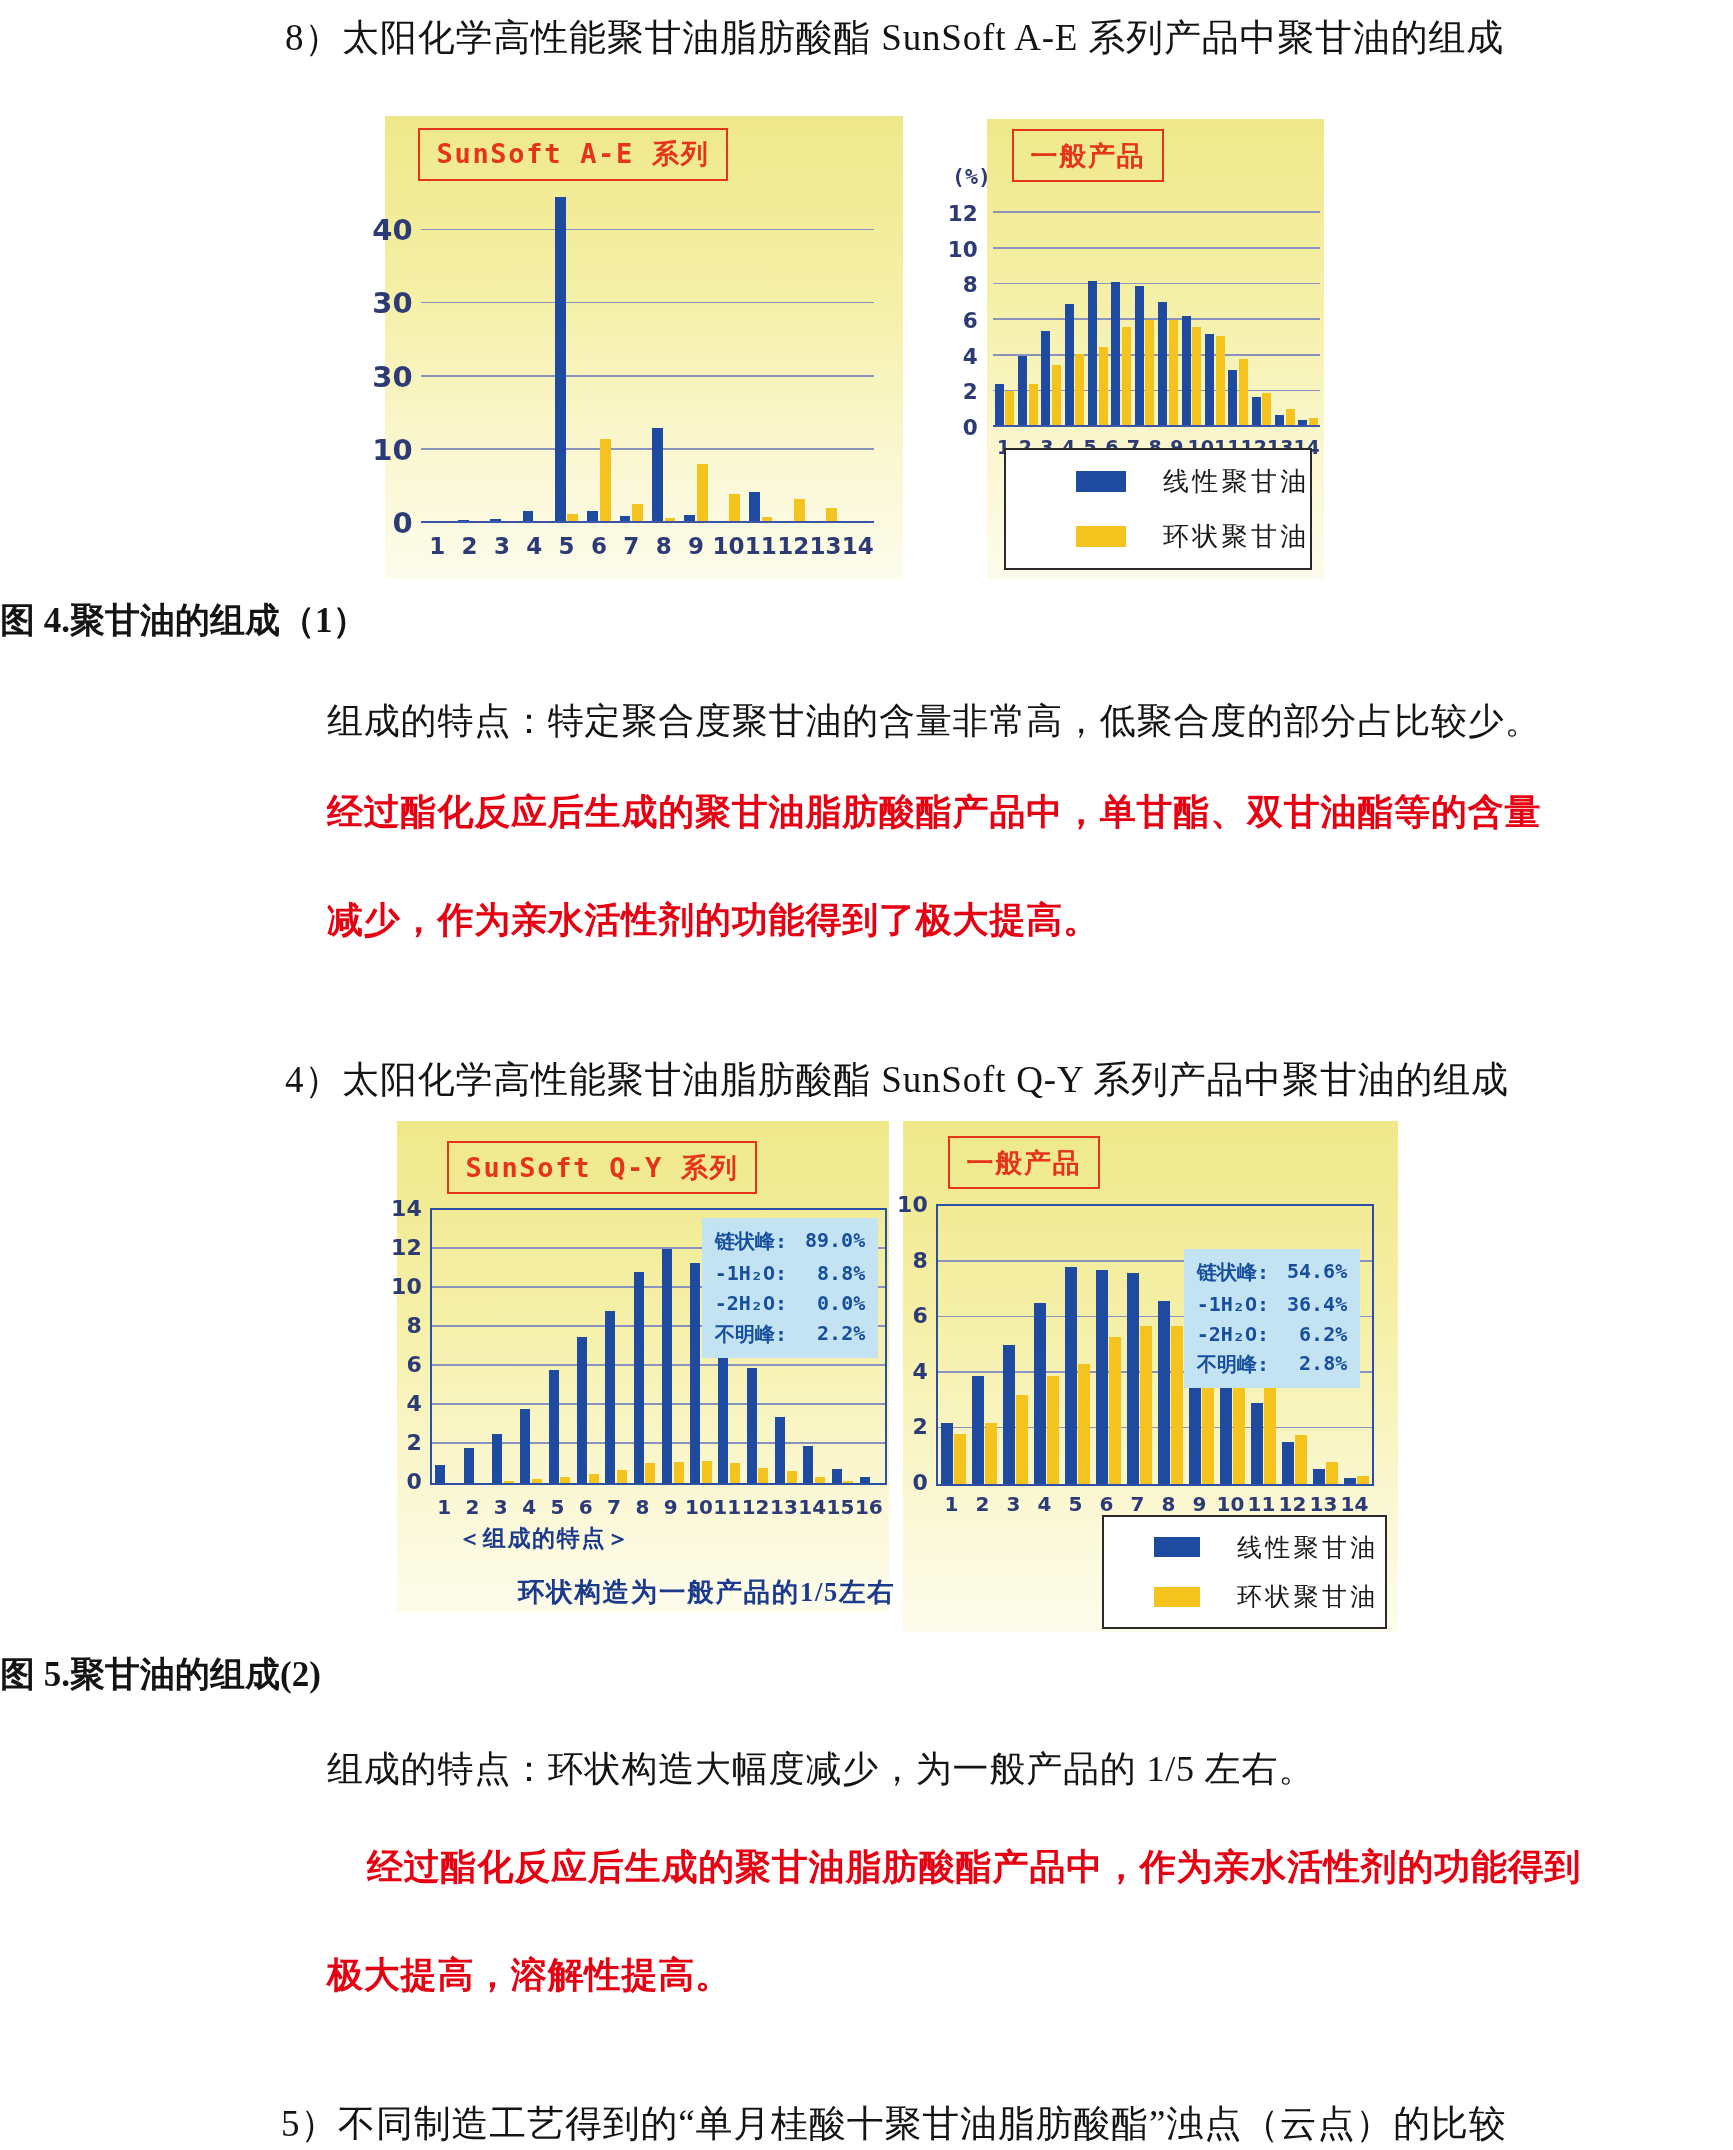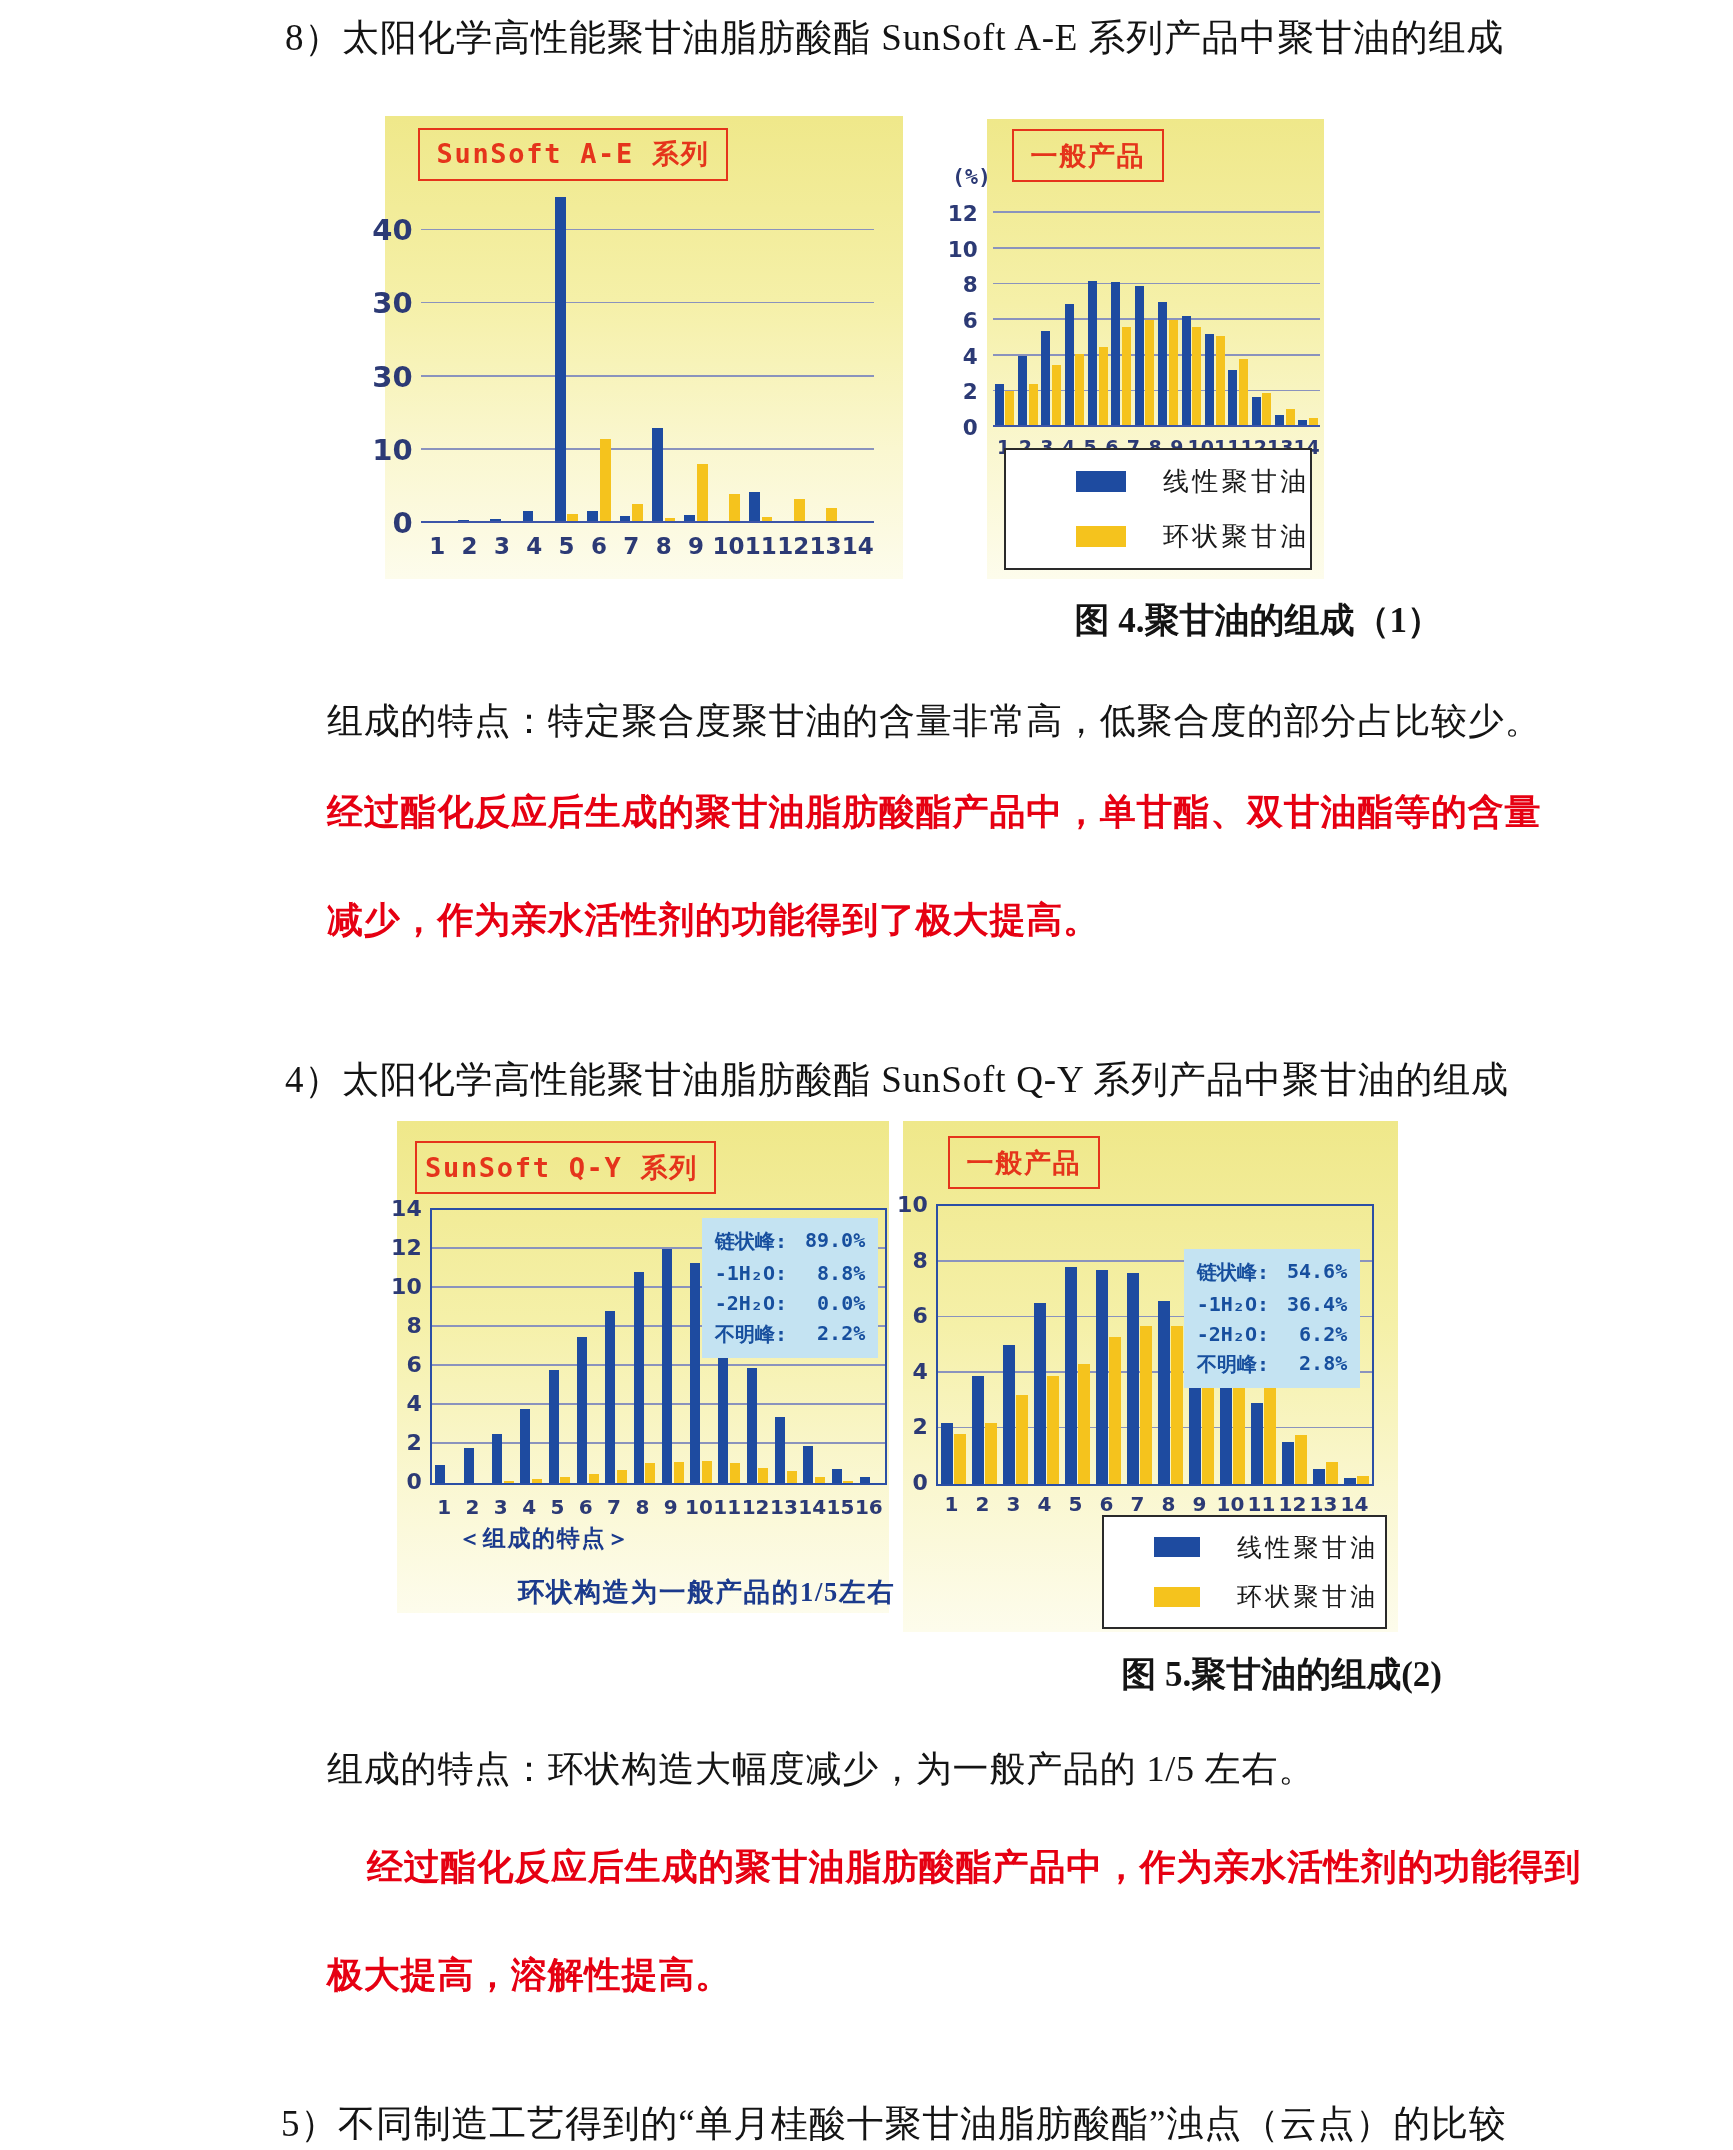--- a/index.html
+++ b/index.html
@@ -1,21 +1,21 @@
 <!DOCTYPE html>
 <html style="font-size:13.2px"><head>
 <meta charset="utf-8">
 <style>
   html,body{margin:0;padding:0;}
   .page{position:relative;width:1734px;height:2151px;background:#ffffff;overflow:hidden;
         font-family:"Liberation Serif",serif;color:#111;}
   .h{position:absolute;font-size:37px;letter-spacing:0.8px;white-space:nowrap;color:#141414;}
   .para{position:absolute;font-size:36px;letter-spacing:0.8px;white-space:nowrap;color:#141414;}
   .red{color:#e60012;font-weight:bold;}
-  .caption{position:absolute;left:0;width:1414px;text-align:right;font-size:35px;font-weight:bold;color:#141414;margin-left:28px;}
+  .caption{position:absolute;left:0;width:1414px;text-align:left;font-size:35px;font-weight:bold;color:#141414;}
 
   .panel{position:absolute;background:linear-gradient(180deg,#efe88a 0%,#f5f0a8 40%,#faf7d0 72%,#fdfcec 100%);}
   .title-box{position:absolute;border:2.5px solid #e5341b;color:#e5341b;font:bold 27px "DejaVu Sans Mono",monospace;
              padding:6.6px 16.5px;letter-spacing:1.7px;white-space:nowrap;background:transparent;}
   .plot{position:absolute;}
   .plot.framed{border:2.5px solid #2b4fa5;}
   .gridline{position:absolute;left:0;right:0;height:1.7px;background:#8a93bd;z-index:1;}
   .axis-line{position:absolute;left:0;right:0;bottom:0;height:2.5px;background:#3c55a8;z-index:3;}
   .bars{position:absolute;left:0;right:0;top:0;bottom:0;display:flex;align-items:flex-end;z-index:2;}
   .group{flex:1;display:flex;justify-content:center;align-items:flex-end;gap:1.7px;height:100%;}
@@ -54,21 +54,21 @@
   #p2 .unit{left:-35px;top:45px;}
   #p2 .yaxis{left:-51px;top:76px;width:45px;height:232px;}
   #p2 .plot{left:5.8px;top:76px;width:327px;height:232px;}
   #p2 .xaxis{left:5.8px;top:312px;width:327px;height:25px;}
   #p2 .ytick{font-size:21.5px;}
   #p2 .xtick{font-size:19px;}
   #p2 .legend{left:16.5px;top:329px;width:308px;height:122px;}
 
   
   #p3{left:397px;top:1121px;width:492px;height:492px;}
-  #p3 .title-box{left:18px;top:20px;padding-left:8px;}
+  #p3 .title-box{left:50px;top:20px;}
   #p3 .yaxis{left:0;top:87px;width:28px;height:273px;}
   #p3 .plot{left:33px;top:87px;width:453px;height:273px;box-sizing:content-box;}
   #p3 .xaxis{left:33px;top:369px;width:453px;height:25px;}
   #p3 .info-box{right:6.6px;top:8.3px;}
   #p3 .ytick{font-size:22px;}
   #p3 .xtick{font-size:20px;}
   #p3 .ann1{left:61px;top:402px;font-size:23px;letter-spacing:1.7px;}
   #p3 .ann2{left:121px;top:453px;font-size:26.5px;letter-spacing:1.7px;}
 
   

